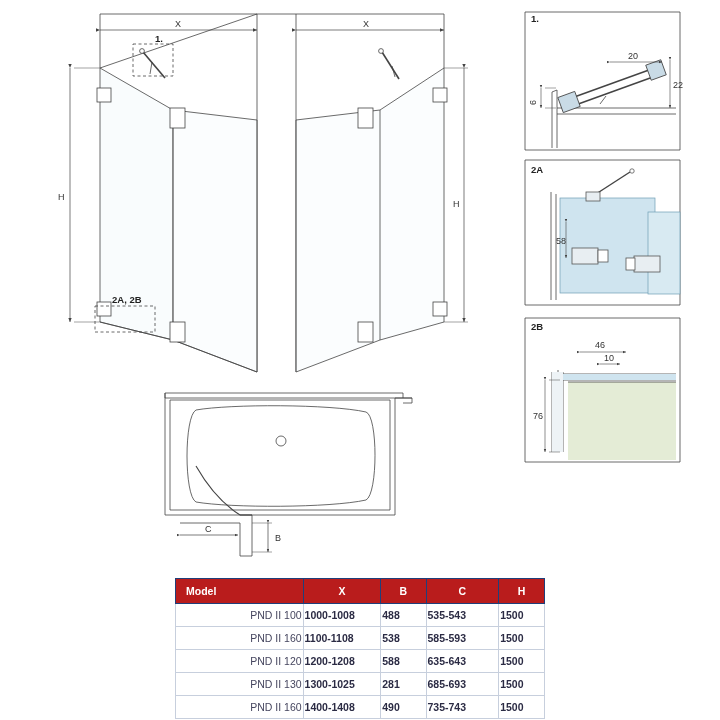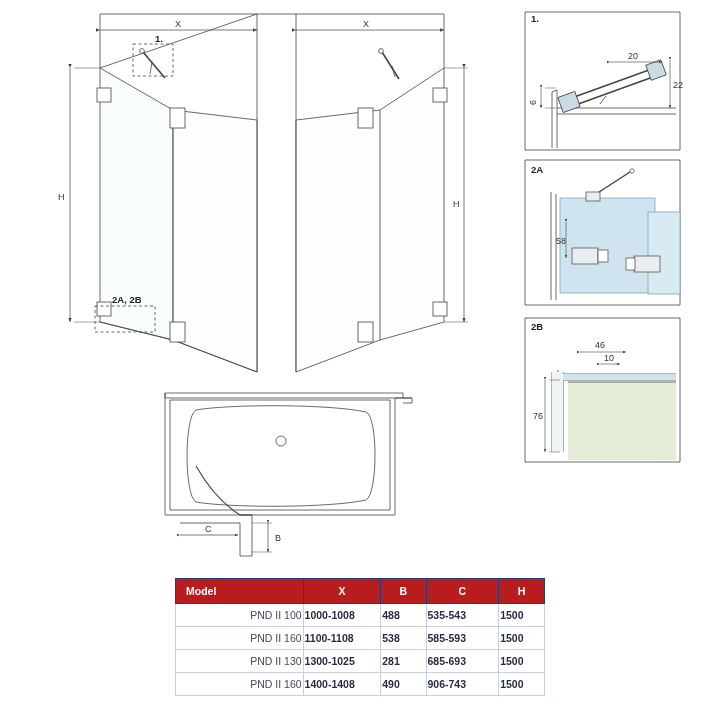--- a/index.html
+++ b/index.html
@@ -213,29 +213,36 @@
       <td class="bold">1500</td>
     </tr>
     <tr>
       <td class="model">PND II 160</td>
       <td class="bold">1100-1108</td>
       <td class="bold">538</td>
       <td class="bold">585-593</td>
       <td class="bold">1500</td>
     </tr>
     <tr>
+      <td class="model">PND II 120</td>
+      <td class="bold">1200-1208</td>
+      <td class="bold">588</td>
+      <td class="bold">635-643</td>
+      <td class="bold">1500</td>
+    </tr>
+    <tr>
       <td class="model">PND II 130</td>
       <td class="bold">1300-1025</td>
       <td class="bold">281</td>
       <td class="bold">685-693</td>
       <td class="bold">1500</td>
     </tr>
     <tr>
       <td class="model">PND II 160</td>
       <td class="bold">1400-1408</td>
       <td class="bold">490</td>
-      <td class="bold">906-743</td>
+      <td class="bold">735-743</td>
       <td class="bold">1500</td>
     </tr>
   </tbody>
 </table>
 
 </div>
 
 </body></html>

